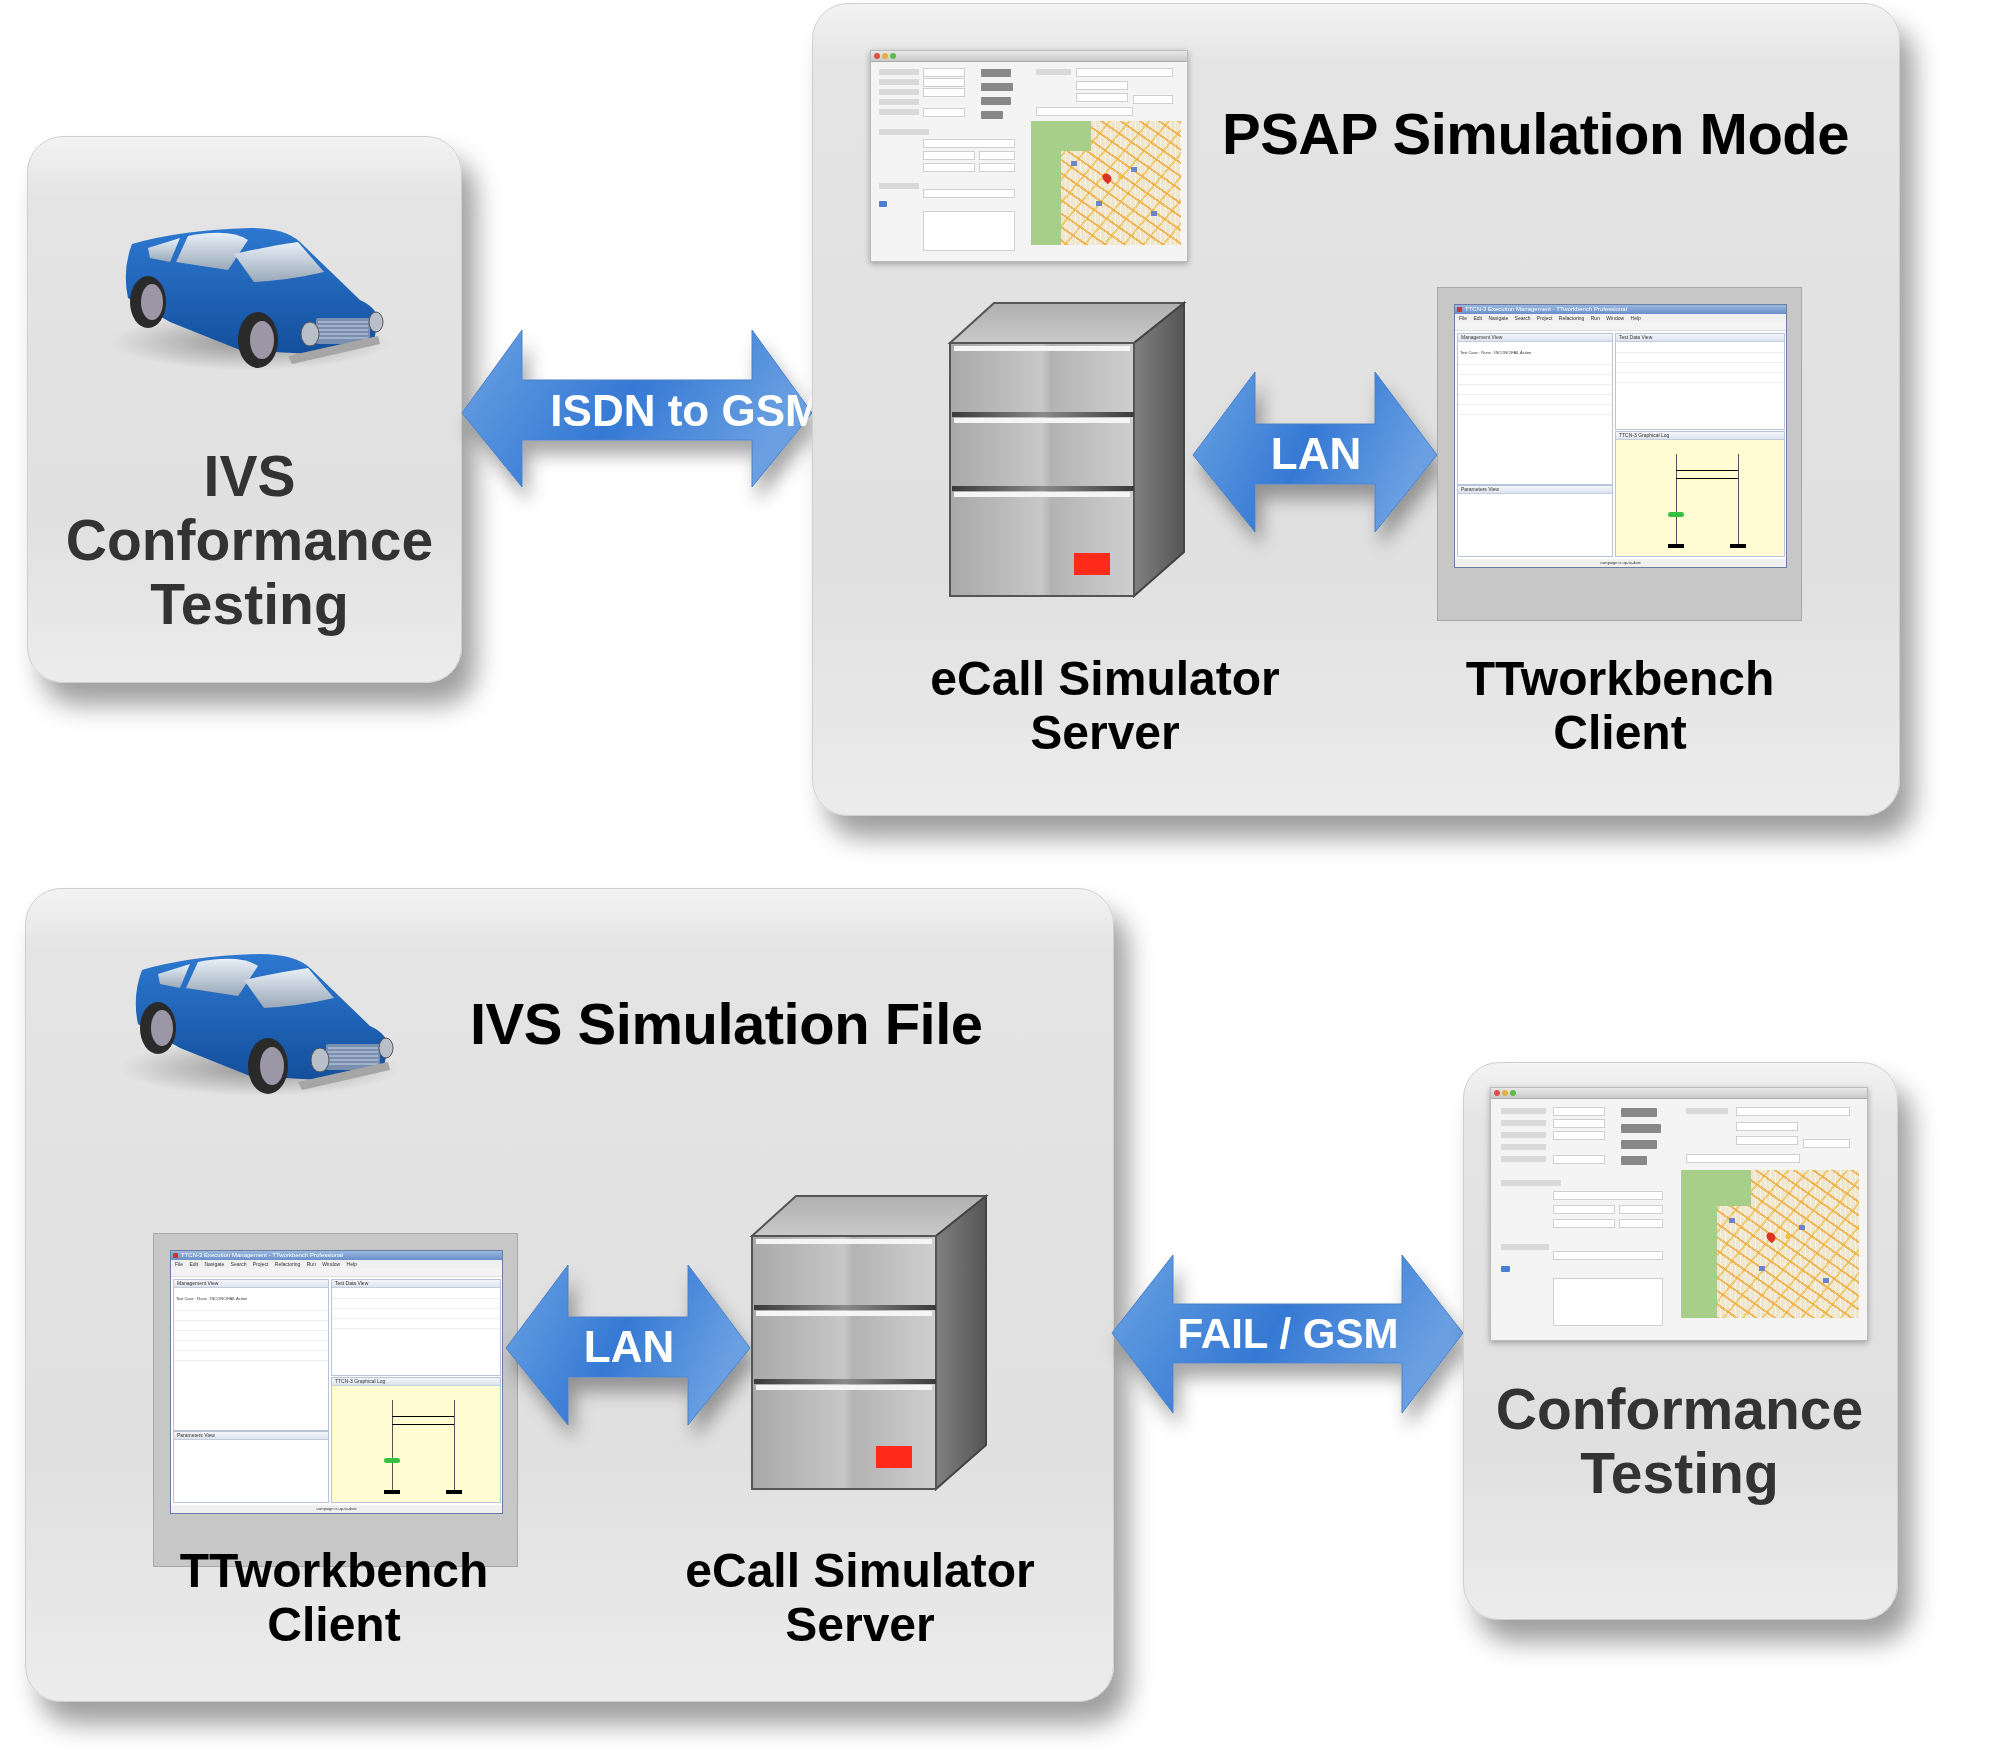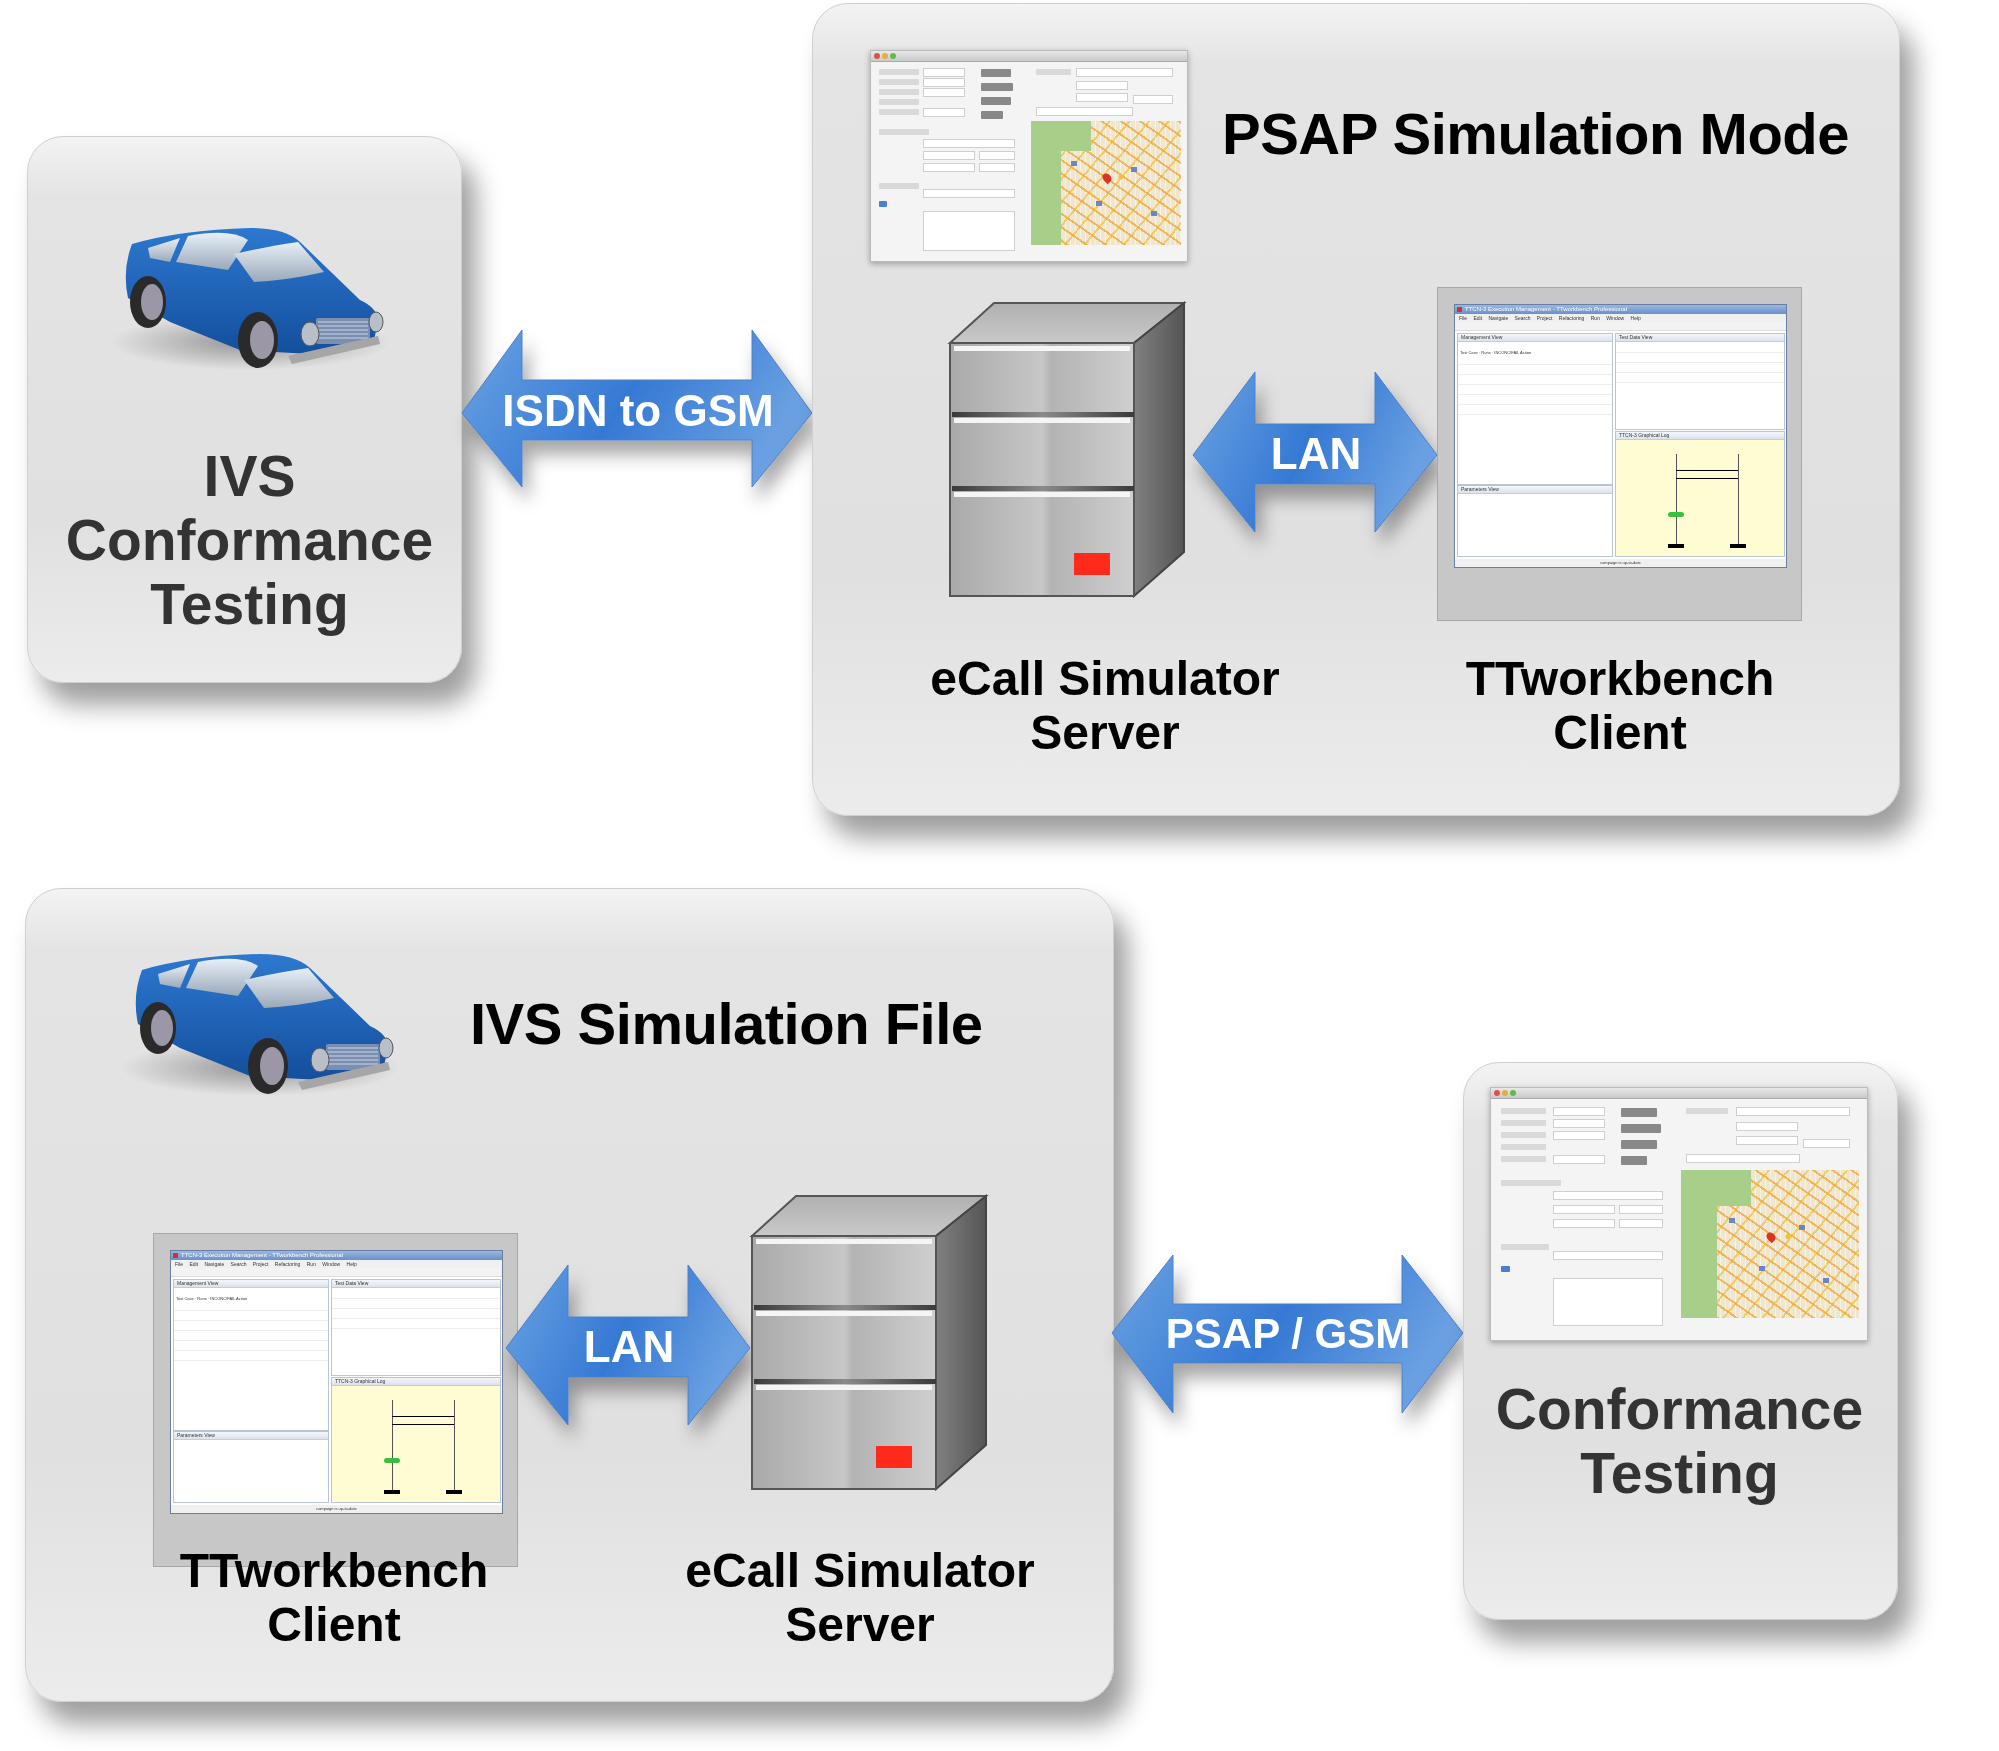--- a/index.html
+++ b/index.html
@@ -101,21 +101,21 @@
       <stop offset="0" stop-color="#6ba3e3"></stop>
         <stop offset="0.55" stop-color="#3579d4"></stop>
         <stop offset="1" stop-color="#6aa0e2"></stop>
     </linearGradient>
     <filter id="arrShadow" x="-20%" y="-20%" width="140%" height="160%">
       <feDropShadow dx="6" dy="14" stdDeviation="9" flood-color="#000" flood-opacity="0.35"></feDropShadow>
     </filter>
   </defs>
   <path d="M0 83 L60 0 L60 50 L290 50 L290 0 L350 83 L290 157 L290 110 L60 110 L60 157Z" fill="url(#arrGrad1)" stroke="#4a80c8" stroke-width="1" filter="url(#arrShadow)"></path>
 </svg>
-<div class="arrow-text" style="left:462px; top:386px; width:352px; font-size:44px;">ISDN to GSM</div>
+<div class="arrow-text" style="left:462px; top:386px; width:352px; font-size:44px;padding-left:48px;">ISDN to GSM</div>
 
 <div class="box" style="left:812px; top:3px; width:1086px; height:811px;">
 </div>
 <div class="title" style="left:1222px; top:100px;">PSAP Simulation Mode</div>
 
 <div class="thumb" style="left:870px; top:50px; width:316px; height:210px;">
   <div class="tb">
     <i style="left:3px;background:#e0504a"></i>
       <i style="left:11px;background:#e0b040"></i>
       <i style="left:19px;background:#5fba4a"></i>
@@ -366,21 +366,21 @@
   <rect x="126" y="253" width="36" height="22" fill="#ff2a1a"></rect>
 </svg>
 <div class="label black" style="left:655px; top:1544px; width:410px;">
   <span>eCall Simulator</span>
   <span>Server</span>
 </div>
 
 <svg style="left:1112px; top:1255px;" width="352" height="160" viewBox="0 0 352 160">
   <path d="M0 78 L61 0 L61 49 L290 49 L290 0 L351 78 L290 158 L290 108 L61 108 L61 158Z" fill="url(#arrGrad1)" stroke="#4a80c8" stroke-width="1" filter="url(#arrShadow)"></path>
 </svg>
-<div class="arrow-text" style="left:1112px; top:1310px; width:352px; font-size:42px;">PSAP / GSM</div>
+<div class="arrow-text" style="left:1112px; top:1310px; width:352px; font-size:42px;">FAIL / GSM</div>
 
 <div class="box" style="left:1463px; top:1062px; width:433px; height:556px;">
 </div>
 <div class="thumb" style="left:1490px; top:1087px; width:376px; height:252px;">
   <div class="tb">
     <i style="left:3px;background:#e0504a"></i>
       <i style="left:11px;background:#e0b040"></i>
       <i style="left:19px;background:#5fba4a"></i>
   </div>
   <div class="form-row" style="left:10px; top:20px; width:45px;"></div>

